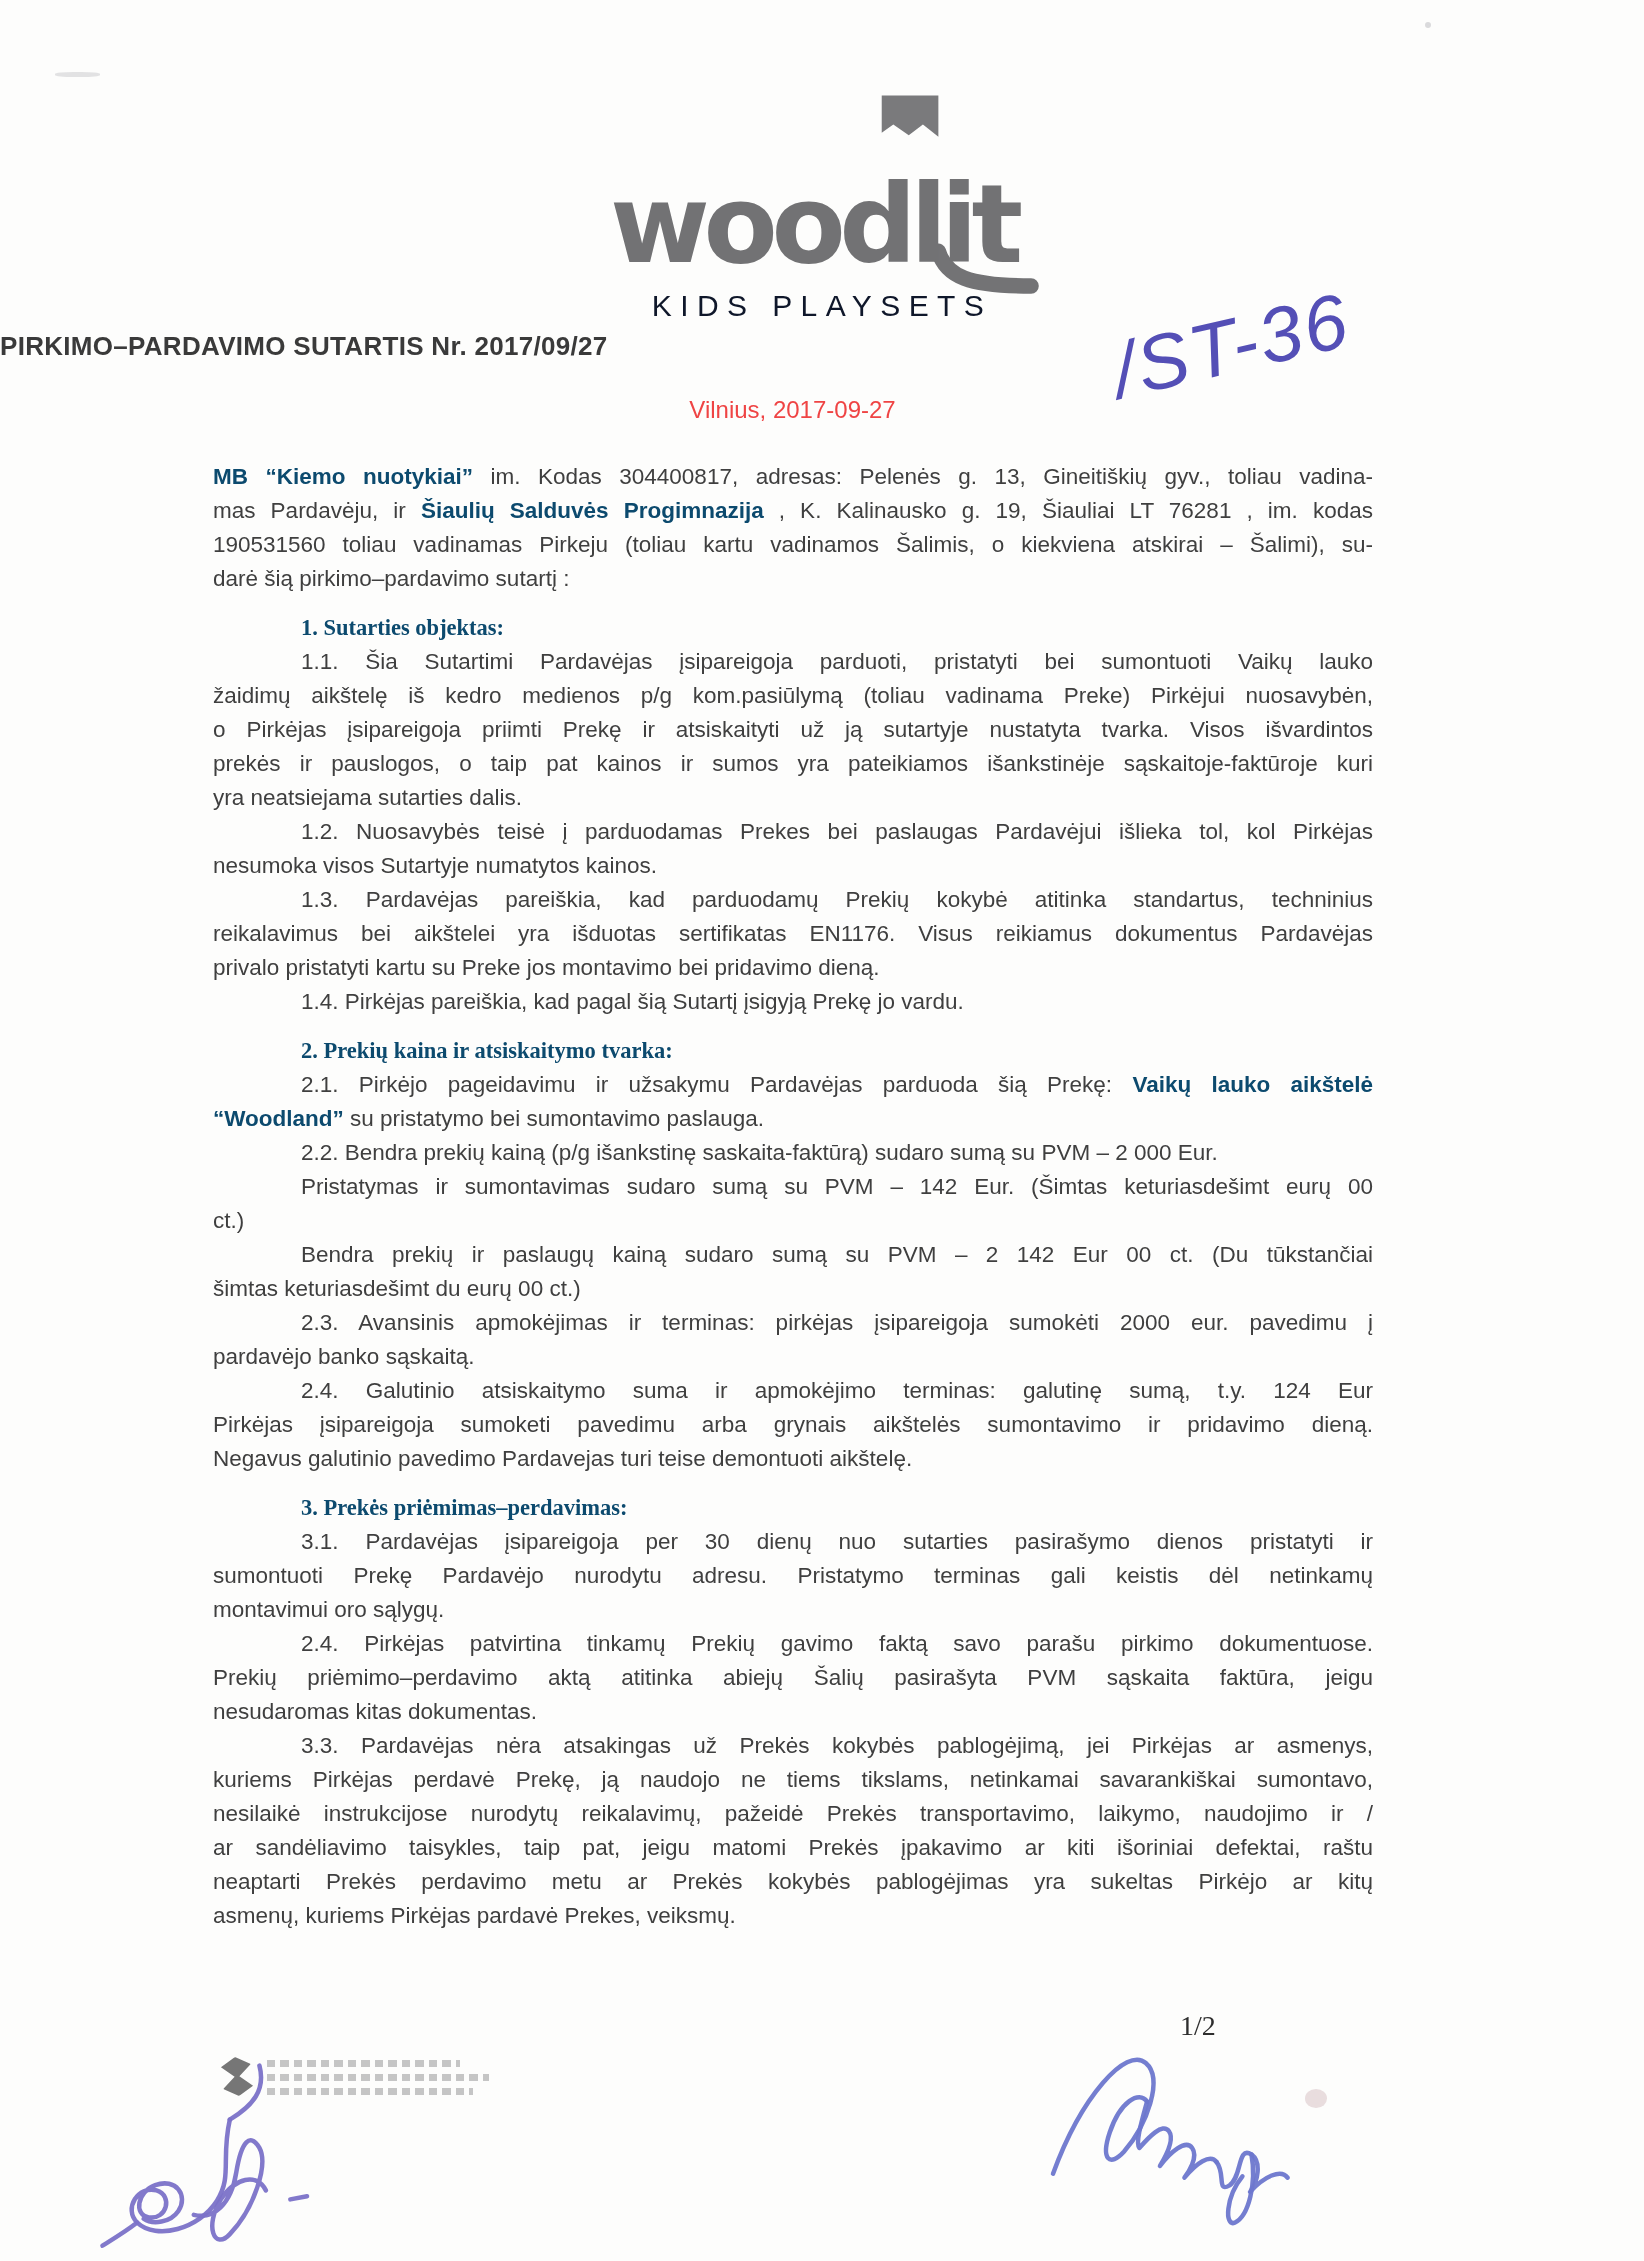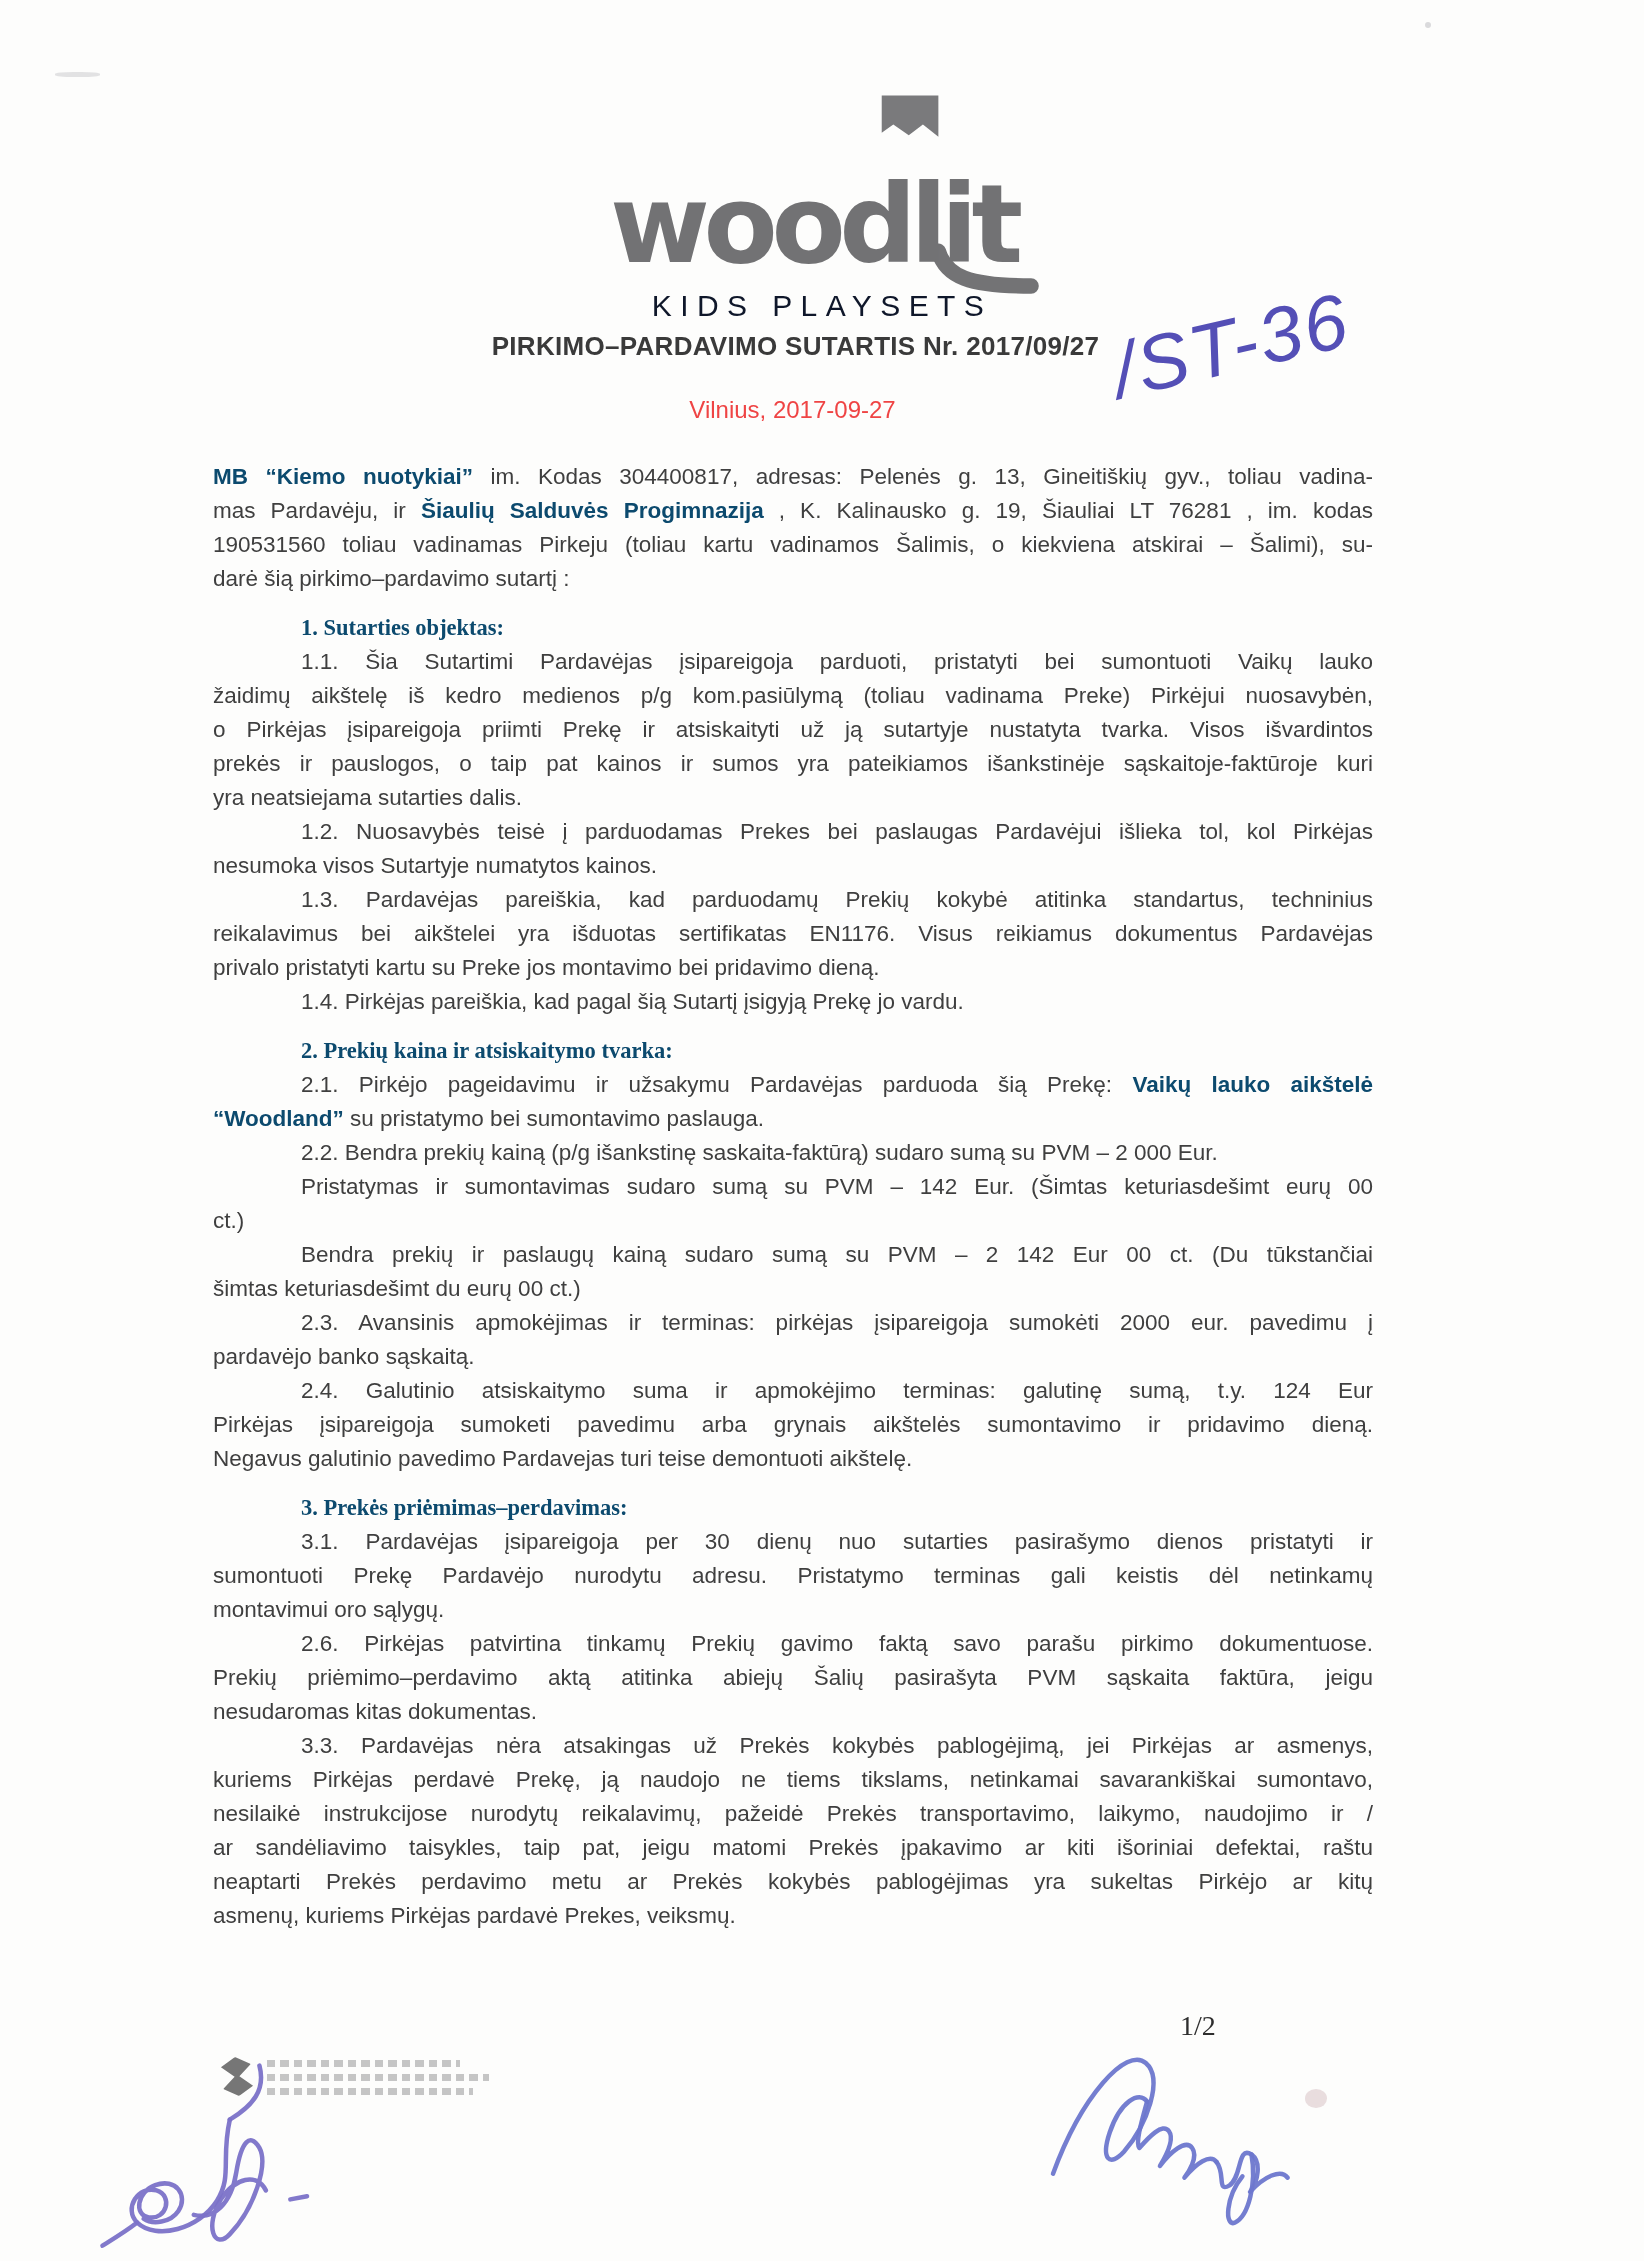--- a/index.html
+++ b/index.html
@@ -10,21 +10,21 @@
   }
   
   .logo-wrap{position:absolute;top:89px;left:50%;transform:translateX(-50%);width:451px;text-align:center;}
   .logo-svg{display:block;margin:0 auto;}
   .logo-tagline{
     margin-top:-6.4px;font-size:30px;letter-spacing:8.4px;color:#0f172a;
     font-family:"Liberation Sans",sans-serif;
   }
   
   .doc-title{
-    position:absolute;top:331px;left:0;width:1591px;text-align:center;
+    position:absolute;top:331px;left:0;width:1591px;text-align:left;
     font-size:26px;font-weight:bold;color:#3a3a3a;letter-spacing:0.3px;
   }
   .hand-no{position:absolute;left:1112px;top:289px;}
   .place-date{
     position:absolute;top:396px;left:0;width:1585px;text-align:center;
     font-size:24px;color:#ef4444;
   }
   
   .contract-body{position:absolute;left:213px;top:460px;width:1160px;font-size:22.5px;line-height:34px;}
   .para{margin:0;}
@@ -138,21 +138,21 @@
       </div>
       <div class="para gap">
         <div class="line nj ind"><b>3. Prekės priėmimas–perdavimas:</b></div>
       </div>
       <div class="para">
         <div class="line ind"><span>3.1. Pardavėjas įsipareigoja per 30 dienų nuo sutarties pasirašymo dienos pristatyti ir</span></div>
         <div class="line"><span>sumontuoti Prekę Pardavėjo nurodytu adresu. Pristatymo terminas gali keistis dėl netinkamų</span></div>
         <div class="line nj"><span>montavimui oro sąlygų.</span></div>
       </div>
       <div class="para">
-        <div class="line ind"><span>2.6. Pirkėjas patvirtina tinkamų Prekių gavimo faktą savo parašu pirkimo dokumentuose.</span></div>
+        <div class="line ind"><span>2.4. Pirkėjas patvirtina tinkamų Prekių gavimo faktą savo parašu pirkimo dokumentuose.</span></div>
         <div class="line"><span>Prekių priėmimo–perdavimo aktą atitinka abiejų Šalių pasirašyta PVM sąskaita faktūra, jeigu</span></div>
         <div class="line nj"><span>nesudaromas kitas dokumentas.</span></div>
       </div>
       <div class="para">
         <div class="line ind"><span>3.3. Pardavėjas nėra atsakingas už Prekės kokybės pablogėjimą, jei Pirkėjas ar asmenys,</span></div>
         <div class="line"><span>kuriems Pirkėjas perdavė Prekę, ją naudojo ne tiems tikslams, netinkamai savarankiškai sumontavo,</span></div>
         <div class="line"><span>nesilaikė instrukcijose nurodytų reikalavimų, pažeidė Prekės transportavimo, laikymo, naudojimo ir /</span></div>
         <div class="line"><span>ar sandėliavimo taisykles, taip pat, jeigu matomi Prekės įpakavimo ar kiti išoriniai defektai, raštu</span></div>
         <div class="line"><span>neaptarti Prekės perdavimo metu ar Prekės kokybės pablogėjimas yra sukeltas Pirkėjo ar kitų</span></div>
         <div class="line nj"><span>asmenų, kuriems Pirkėjas pardavė Prekes, veiksmų.</span></div>

